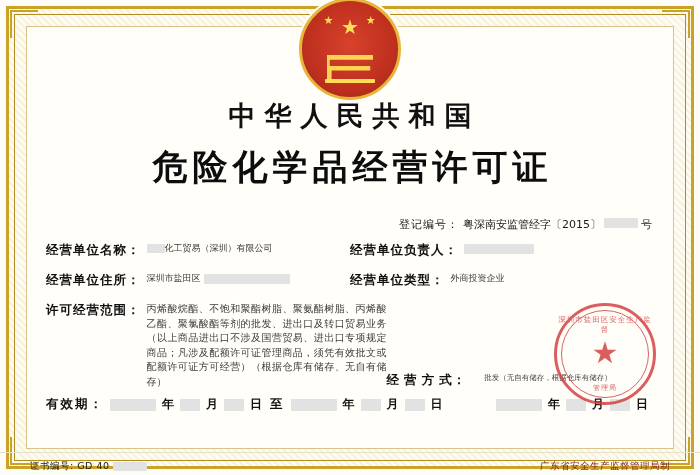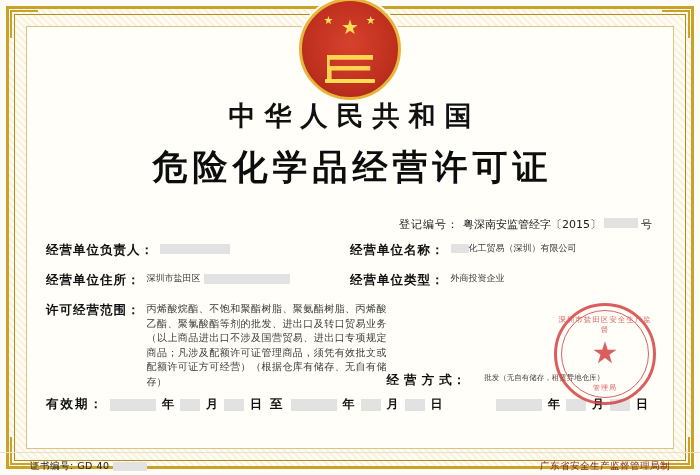--- a/index.html
+++ b/index.html
@@ -349,30 +349,30 @@
     <div class="reg-line">
       <span class="reg-label">登记编号：</span>
       <span class="reg-value">粤深南安监管经字〔2015〕</span>
       <span class="redact" style="width:34px;height:10px;margin:0 3px;"></span>
       <span class="reg-value">号</span>
     </div>
 
     <div class="fields">
 
       <div class="row">
+        <div class="col left">
+          <span class="lbl">经营单位名称：</span>
+          <span class="val">
+            <span class="redact" style="width:18px;height:9px;"></span><span>化工贸易（深圳）有限公司</span>
+          </span>
+        </div>
         <div class="col right">
           <span class="lbl">经营单位负责人：</span>
           <span class="val">
             <span class="redact" style="width:70px;height:10px;"></span>
-          </span>
-        </div>
-        <div class="col left">
-          <span class="lbl">经营单位名称：</span>
-          <span class="val">
-            <span class="redact" style="width:18px;height:9px;"></span><span>化工贸易（深圳）有限公司</span>
           </span>
         </div>
       </div>
 
       <div class="row">
         <div class="col left">
           <span class="lbl">经营单位住所：</span>
           <span class="val">
             <span>深圳市盐田区</span><span class="redact" style="width:86px;height:10px;margin-left:3px;"></span>
           </span>
@@ -383,21 +383,21 @@
         </div>
       </div>
 
       <div class="row scope-row">
         <div class="col scope-left">
           <span class="lbl">许可经营范围：</span>
           <span class="val small">丙烯酸烷酯、不饱和聚酯树脂、聚氨酯树脂、丙烯酸乙酯、聚氯酸酯等剂的批发、进出口及转口贸易业务（以上商品进出口不涉及国营贸易、进出口专项规定商品；凡涉及配额许可证管理商品，须凭有效批文或配额许可证方可经营）（根据仓库有储存、无自有储存）</span>
         </div>
         <div class="col scope-right">
           <span class="lbl">经 营 方 式：</span>
-          <span class="val" style="font-size:7.5px;">批发（无自有储存，租赁异地仓库）</span>
+          <span class="val" style="font-size:7.5px;">批发（无自有储存，根据仓库有储存）</span>
         </div>
       </div>
 
 
     </div>
 
     <div class="validity-row">
       <span class="lbl">有效期：</span>
       <span class="date-group">
         <span class="blank"></span>

